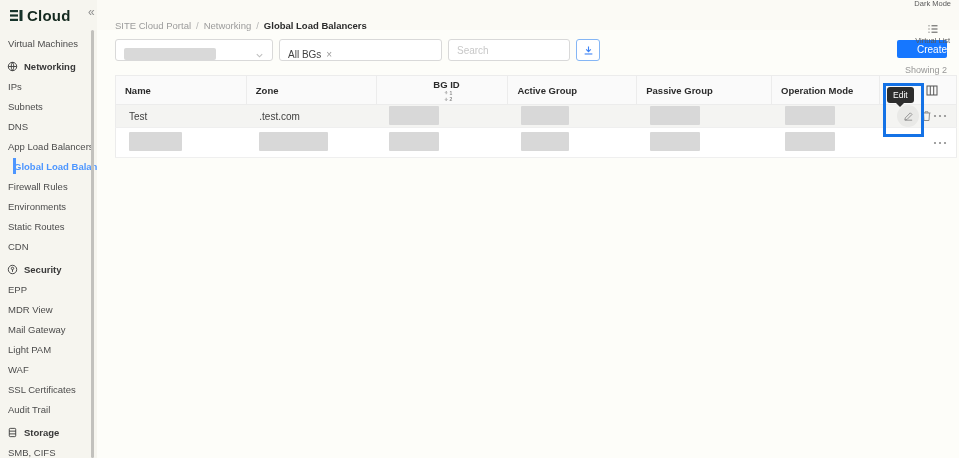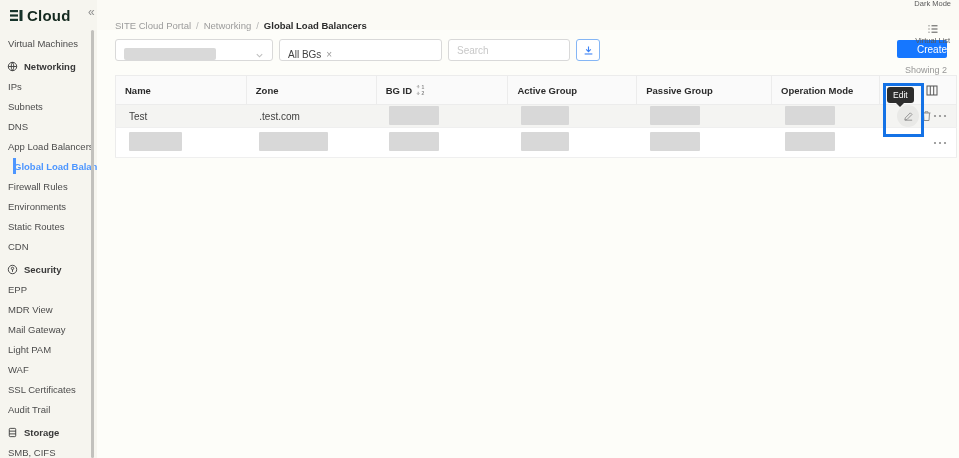--- a/index.html
+++ b/index.html
@@ -49,21 +49,21 @@
 
   
   table.grid { position:absolute; left:18px; top:45px; width:842px; border-collapse:collapse; background:#fff; border:1px solid #ececec; }
   .grid th { height:29px; background:#fafafa; font-size:9.5px; font-weight:700; color:#2b2b2b; text-align:left; padding-left:9px; border-bottom:1px solid #ececec; border-right:1px solid #ececec; white-space:nowrap; }
   .grid th:last-child { border-right:none; }
   .grid td { font-size:10px; color:#404040; padding-left:13px; border-bottom:1px solid #efefef; }
   .grid tr.r1 td { height:23px; background:#f4f4f2; }
   .grid tr.r2 td { height:30px; background:#fff; }
   .blk { height:19px; background:#d8d8d8; border-radius:1px; }
   .sorticon { display:inline-flex; align-items:center; margin-left:4px; vertical-align:-1px; }
-  .th-flex { display:flex; align-items:center; }
+  .th-flex { display:flex; align-items:center;flex-direction:column; }
   .th-colset { display:flex; justify-content:flex-end; padding-right:18px; }
   .actions-cell { padding:0 !important; }
   .actions-wrap { display:flex; align-items:center; height:100%; }
   .pencil-circle { width:22px; height:22px; border-radius:50%; background:#e9e9e7; display:flex; align-items:center; justify-content:center; margin-left:18px; cursor:pointer; }
   .trash-ic { margin-left:2px; cursor:pointer; display:flex; }
   .dots { margin-left:auto; margin-right:9px; cursor:pointer; display:flex; }
   .r2 .dots { margin-right:9px; }
 
   
   .anno-box { position:absolute; left:786px; top:53px; width:41px; height:54px; border:3px solid #1472e6; z-index:5; pointer-events:none; }

